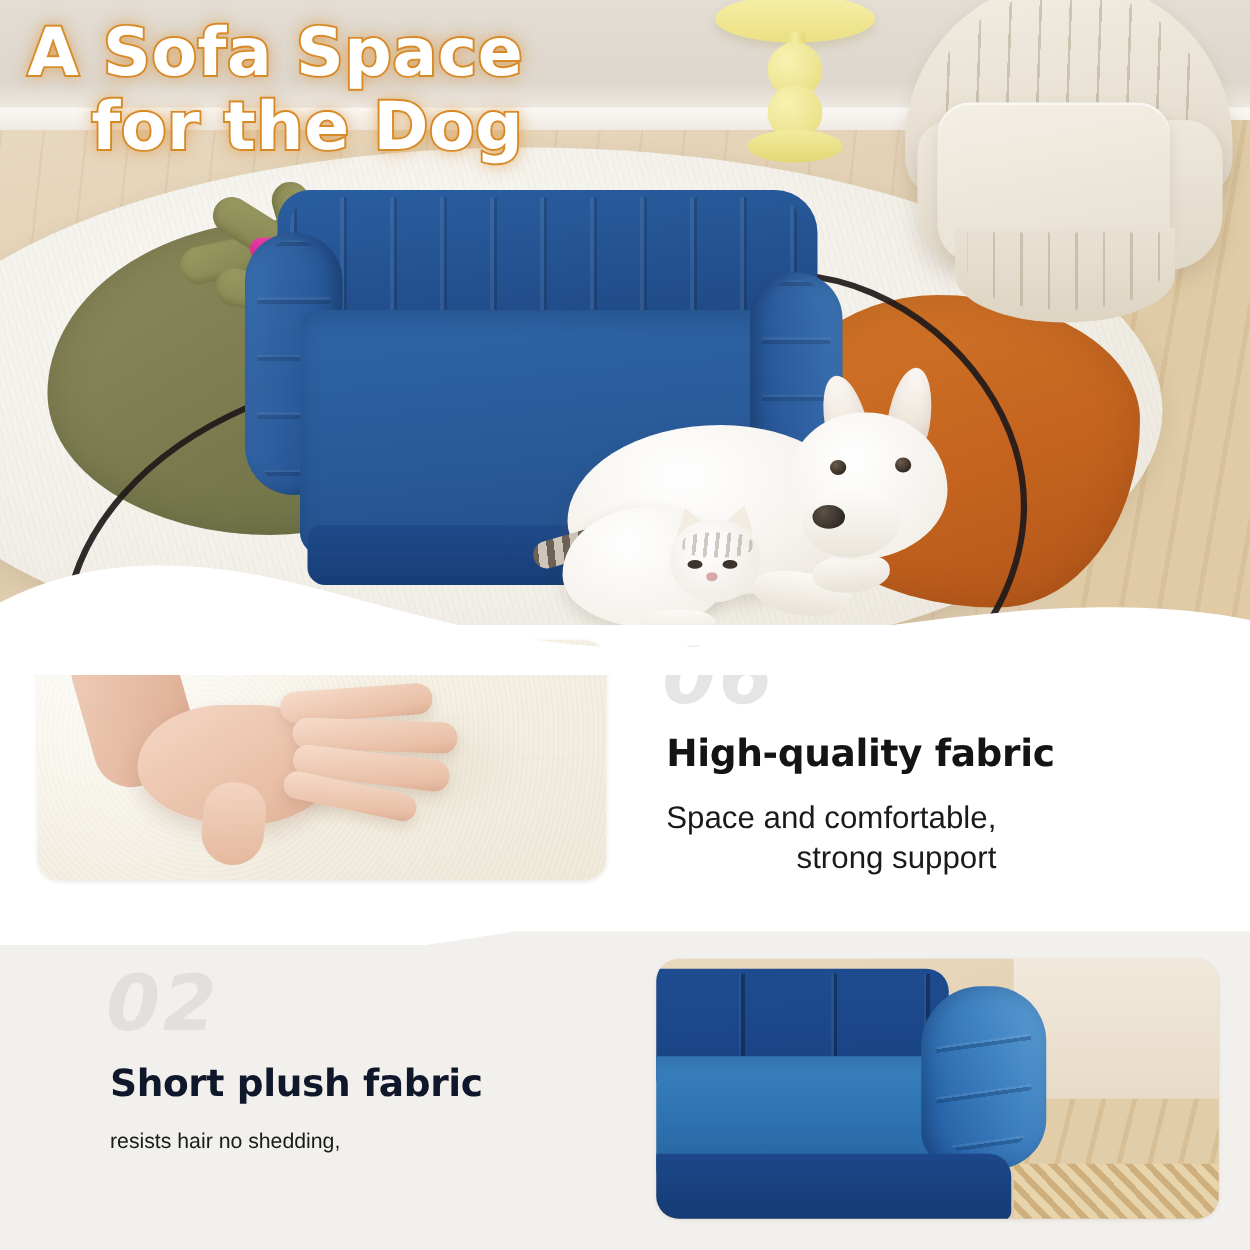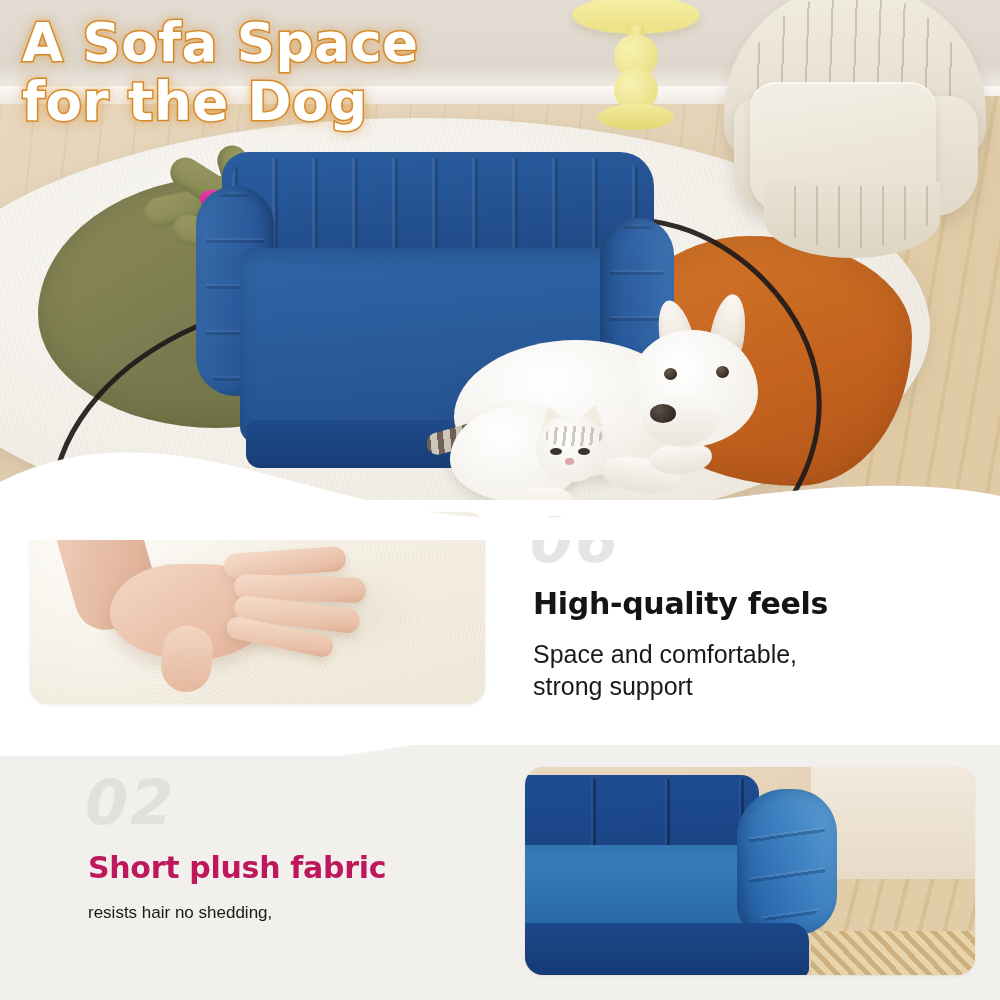--- a/index.html
+++ b/index.html
@@ -2,21 +2,21 @@
 <html><head>
 <meta charset="utf-8">
 <title>Pet Sofa Product Feature Page</title>
 <style>
   * { margin:0; padding:0; box-sizing:border-box; }
   html, body {
     width:1000px; height:1000px;
     font-family:"Liberation Sans", sans-serif;
     background:#ffffff; overflow:hidden;
   }
-  .page { position:relative; width:1000px; height:706px; background:#ffffff; }
+  .page { position:relative; width:1000px; height:706px; background:#ffffff;text-align:right; }
 
   
   .hero {
     position:absolute; left:0; top:0; width:1000px; height:512px;
     overflow:hidden; background:#efe7dc;
   }
   
   .hero-wall {
     position:absolute; left:0; top:0; width:1000px; height:120px;
     background:linear-gradient(180deg,#e3ddd4 0%,#ded7cd 55%,#f3efe9 78%,#e6dfd4 100%);
@@ -383,21 +383,21 @@
   }
   .num02 {
     position:absolute; left:85px; top:772px; z-index:7;
     font-family:"DejaVu Sans", sans-serif;
     font-size:62px; font-weight:700; font-style:italic;
     color:#e2e0dd; letter-spacing:2px; line-height:1;
   }
   .head02 {
     position:absolute; left:88px; top:850px; z-index:7;
     font-family:"DejaVu Sans", sans-serif;
-    font-size:30px; font-weight:700; color:#be185d; letter-spacing:-.3px;
+    font-size:30px; font-weight:700; color:#0f172a; letter-spacing:-.3px;
   }
   .body02 {
     position:absolute; left:88px; top:902px; z-index:7;
     font-size:17px; font-weight:400; color:#1a1a1a; line-height:1.28;
   }
   .fabric-img {
     position:absolute; left:525px; top:767px; width:450px; height:208px;
     border-radius:18px; overflow:hidden; z-index:7;
     background:linear-gradient(160deg,#e9d9bf,#ddc9a8);
     box-shadow:0 1px 3px rgba(140,125,105,.16);
@@ -552,21 +552,21 @@
         <div class="thumb"></div>
         <div class="finger f1"></div>
         <div class="finger f2"></div>
         <div class="finger f3"></div>
         <div class="finger f4"></div>
       </div>
     </div>
   </div>
 
   <div class="num01">06</div>
-  <div class="head01">High-quality feels</div>
+  <div class="head01">High-quality fabric</div>
   <div class="body01">
     <div>Space and comfortable,</div>
     <div>strong support</div>
   </div>
 
   <div class="sec02"></div>
 
   <svg class="wave2" viewBox="0 0 1000 80" preserveAspectRatio="none">
     <path d="M0,56 C110,74 220,72 340,56 C470,38 580,10 720,8
              C840,6 930,22 1000,38 L1000,80 L0,80 Z" fill="#f2f0ed"></path>

